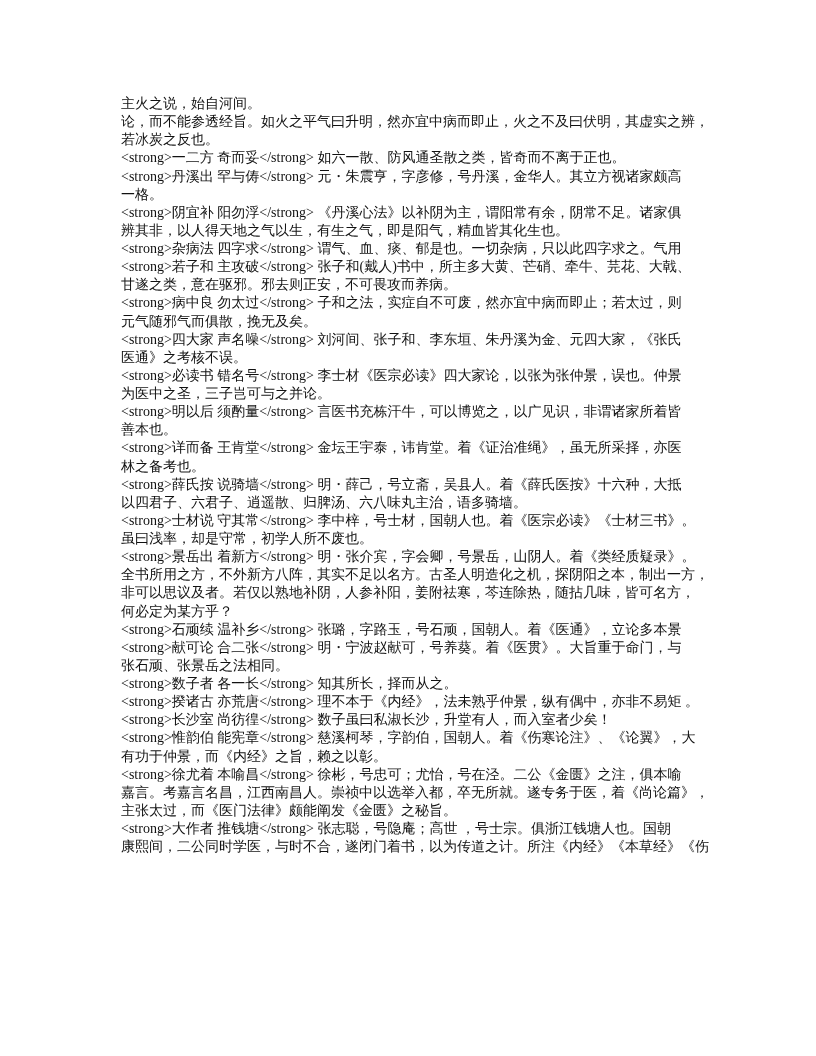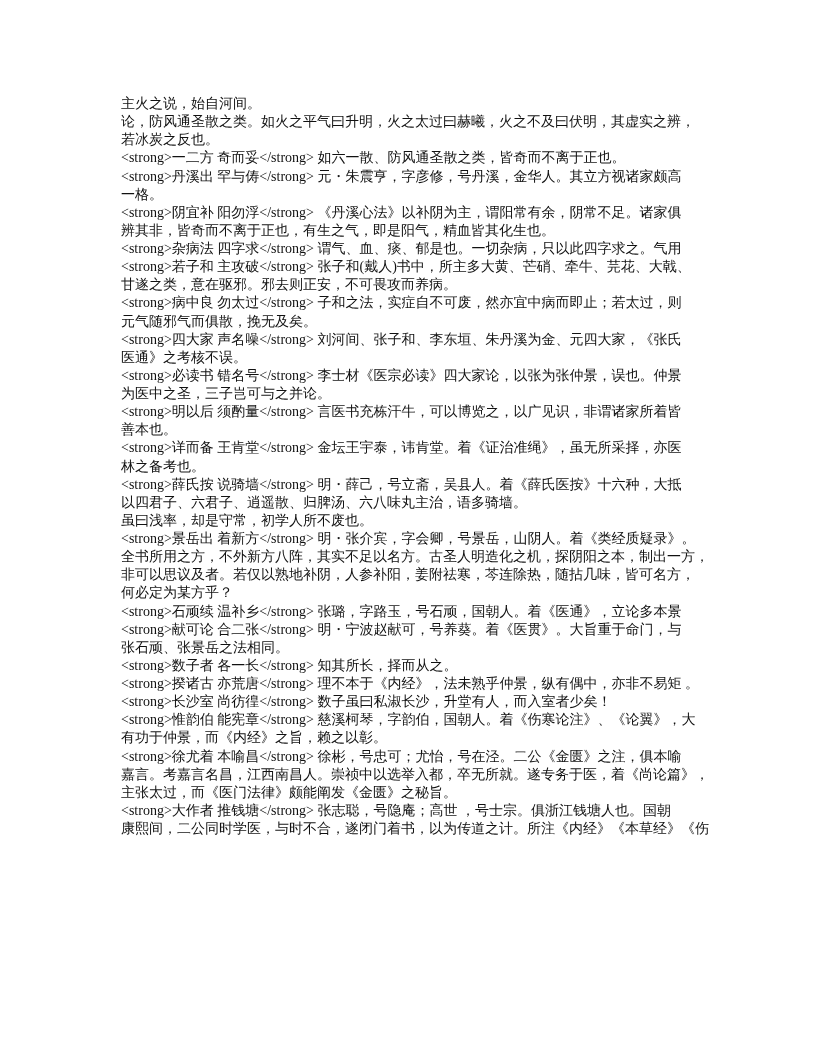--- a/index.html
+++ b/index.html
@@ -46,36 +46,36 @@
 <body>
 
 <div class="page">
   <div class="text-block">
 
     <div class="entry">
       <span class="line">主火之说，始自河间。</span>
     </div>
 
     <div class="entry">
-      <span class="line">论，防风通圣散之类。如火之平气曰升明，火之太过曰赫曦，火之不及曰伏明，其虚实之辨，</span>
+      <span class="line">论，而不能参透经旨。如火之平气曰升明，然亦宜中病而即止，火之不及曰伏明，其虚实之辨，</span>
       <span class="line">若冰炭之反也。</span>
     </div>
 
     <div class="entry">
       <span class="line">&lt;strong&gt;一二方 奇而妥&lt;/strong&gt; 如六一散、防风通圣散之类，皆奇而不离于正也。</span>
     </div>
 
     <div class="entry">
       <span class="line">&lt;strong&gt;丹溪出 罕与俦&lt;/strong&gt; 元・朱震亨，字彦修，号丹溪，金华人。其立方视诸家颇高</span>
       <span class="line">一格。</span>
     </div>
 
     <div class="entry">
       <span class="line">&lt;strong&gt;阴宜补 阳勿浮&lt;/strong&gt; 《丹溪心法》以补阴为主，谓阳常有余，阴常不足。诸家俱</span>
-      <span class="line">辨其非，皆奇而不离于正也，有生之气，即是阳气，精血皆其化生也。</span>
+      <span class="line">辨其非，以人得天地之气以生，有生之气，即是阳气，精血皆其化生也。</span>
     </div>
 
     <div class="entry">
       <span class="line">&lt;strong&gt;杂病法 四字求&lt;/strong&gt; 谓气、血、痰、郁是也。一切杂病，只以此四字求之。气用</span>
     </div>
 
     <div class="entry">
       <span class="line">&lt;strong&gt;若子和 主攻破&lt;/strong&gt; 张子和(戴人)书中，所主多大黄、芒硝、牵牛、芫花、大戟、</span>
       <span class="line">甘遂之类，意在驱邪。邪去则正安，不可畏攻而养病。</span>
     </div>
@@ -104,20 +104,21 @@
       <span class="line">&lt;strong&gt;详而备 王肯堂&lt;/strong&gt; 金坛王宇泰，讳肯堂。着《证治准绳》，虽无所采择，亦医</span>
       <span class="line">林之备考也。</span>
     </div>
 
     <div class="entry">
       <span class="line">&lt;strong&gt;薛氏按 说骑墙&lt;/strong&gt; 明・薛己，号立斋，吴县人。着《薛氏医按》十六种，大抵</span>
       <span class="line">以四君子、六君子、逍遥散、归脾汤、六八味丸主治，语多骑墙。</span>
     </div>
 
     <div class="entry">
+      <span class="line">&lt;strong&gt;士材说 守其常&lt;/strong&gt; 李中梓，号士材，国朝人也。着《医宗必读》《士材三书》。</span>
       <span class="line">虽曰浅率，却是守常，初学人所不废也。</span>
     </div>
 
     <div class="entry">
       <span class="line">&lt;strong&gt;景岳出 着新方&lt;/strong&gt; 明・张介宾，字会卿，号景岳，山阴人。着《类经质疑录》。</span>
       <span class="line">全书所用之方，不外新方八阵，其实不足以名方。古圣人明造化之机，探阴阳之本，制出一方，</span>
       <span class="line">非可以思议及者。若仅以熟地补阴，人参补阳，姜附祛寒，芩连除热，随拈几味，皆可名方，</span>
       <span class="line">何必定为某方乎？</span>
     </div>
 

